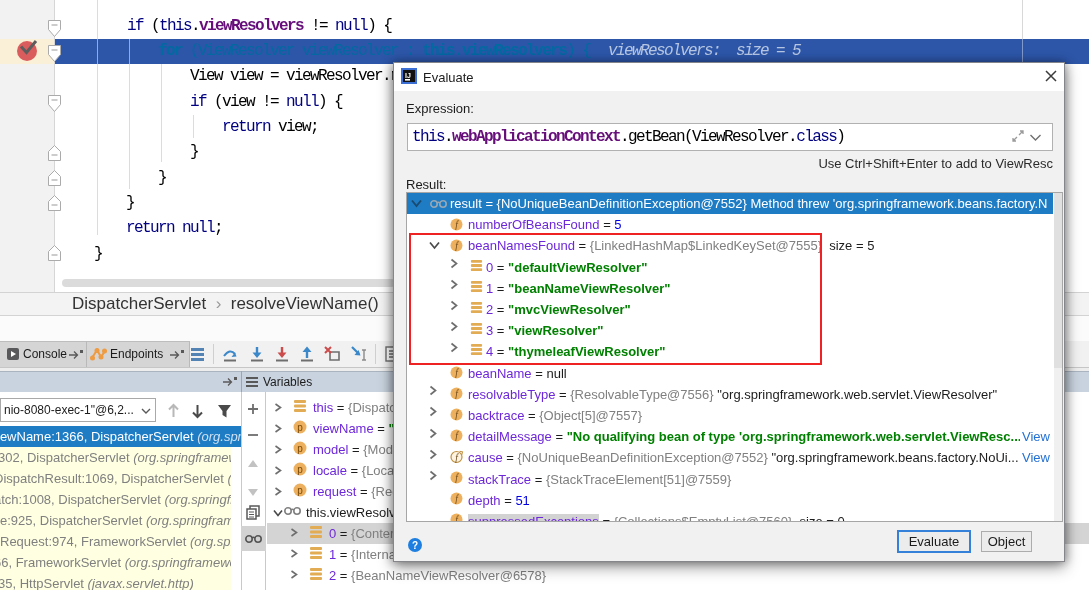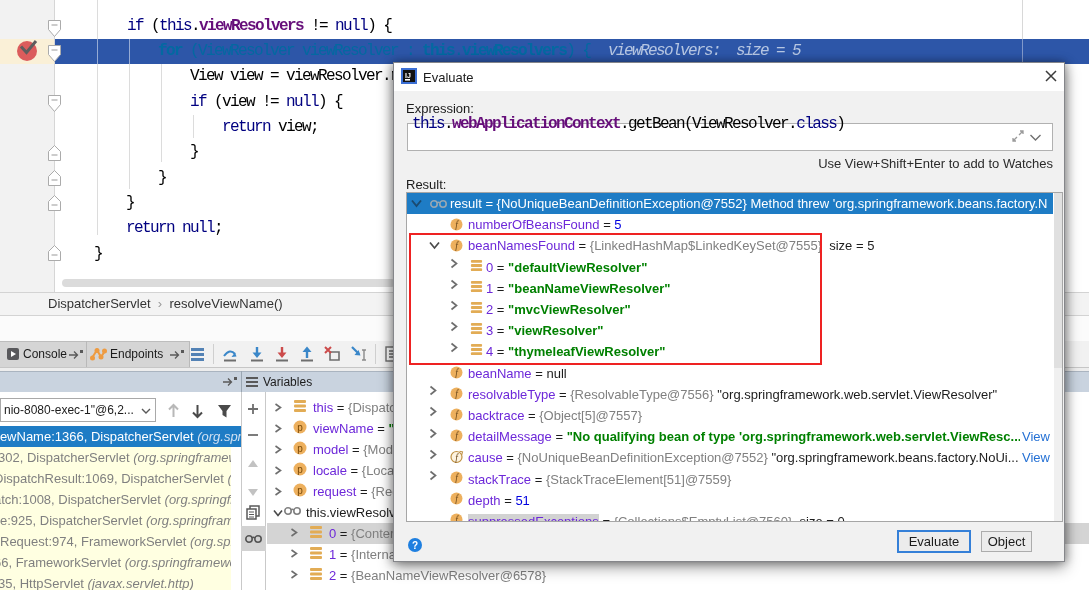--- a/index.html
+++ b/index.html
@@ -68,21 +68,21 @@
       <line x1="51.5" y1="205" x2="57.5" y2="205"></line>
     <line x1="51.5" y1="255" x2="57.5" y2="255"></line>
   </g>
   <circle cx="27" cy="51" r="10" fill="#db5c5c"></circle>
   <path d="M21,46.5 l5.5,6 L36,41" stroke="#5d5d5d" stroke-width="3" fill="none"></path>
 </svg>
 
 <div class="a" style="left:62px;top:279px;width:333px;height:8px;background:#dbdbdb;border-radius:4px"></div>
 
 <div class="a" style="left:0;top:292px;width:1089px;height:24px;background:#f3f3f3;border-top:1px solid #d3d3d3;border-bottom:1px solid #d3d3d3;box-sizing:border-box"></div>
-<div class="a ui" style="left:48px;top:296px;height:16px;line-height:16px;color:#333;font-size:13px">DispatcherServlet&nbsp;&nbsp;<span style="color:#999">›</span>&nbsp;&nbsp;resolveViewName()</div>
+<div class="a ui" style="left:72px;top:296px;height:16px;line-height:16px;color:#333;font-size:17px">DispatcherServlet&nbsp;&nbsp;<span style="color:#999">›</span>&nbsp;&nbsp;resolveViewName()</div>
 <div class="a" style="left:0;top:316px;width:1089px;height:25px;background:#fbfbfb"></div>
 
 <div class="a" style="left:0;top:341px;width:1089px;height:27px;background:#f1f1f1;border-bottom:1px solid #c6c6c6;box-sizing:border-box"></div>
 <div class="a" style="left:0;top:341px;width:190px;height:26px;background:#d5d5d5;border-right:1px solid #b9b9b9;border-top:1px solid #bdbdbd;box-sizing:border-box"></div>
 <div class="a" style="left:86px;top:341px;width:1px;height:26px;background:#b9b9b9"></div>
 <svg class="a" style="left:7px;top:348px" width="12" height="12">
     <rect x="0" y="0" width="12" height="12" rx="2" fill="#59595c"></rect>
     <path d="M4,3 l5,3 l-5,3 z" fill="#fff"></path>
   </svg>
 <div class="a ui" style="left:23px;top:347px">Console</div>
@@ -311,28 +311,28 @@
     <rect x="2" y="2" width="12" height="12" fill="#111"></rect>
     <text x="4" y="9.5" font-size="7" fill="#fff" font-family="Liberation Sans" font-weight="bold">IJ</text>
     <rect x="4" y="11" width="5" height="1.6" fill="#fff"></rect>
   </svg>
 <div class="a ui" style="left:423px;top:70px;font-size:13px">Evaluate</div>
 <svg class="a" style="left:1045px;top:70px" width="12" height="12" viewBox="0 0 12 12">
     <path d="M1,1 L11,11 M11,1 L1,11" stroke="#3c3c3c" stroke-width="1.5"></path>
   </svg>
 <div class="a ui" style="left:406px;top:101px;font-size:13px">Expression:</div>
 <div class="a" style="left:407px;top:123px;width:646px;height:28px;background:#fff;border:1px solid #b1b1b1;box-sizing:border-box"></div>
-<div class="a mono" style="left:412px;top:111px;height:26px;line-height:26px"><span class="k">this</span>.<span class="fp">webApplicationContext</span>.getBean(ViewResolver.<span class="k">class</span>)</div>
+<div class="a mono" style="left:412px;top:124px;height:26px;line-height:26px"><span class="k">this</span>.<span class="fp">webApplicationContext</span>.getBean(ViewResolver.<span class="k">class</span>)</div>
 <svg class="a" style="left:1012px;top:130px" width="12" height="12" viewBox="0 0 12 12">
     <path d="M7,5 L11,1 M8,1 h3 v3 M5,7 L1,11 M1,8 v3 h3" stroke="#9a9a9a" stroke-width="1.3" fill="none"></path>
   </svg>
 <svg class="a" style="left:1029px;top:134px" width="13" height="8" viewBox="0 0 13 8">
     <path d="M1.5,1 L6.5,6 L11.5,1" stroke="#707070" stroke-width="1.4" fill="none"></path>
   </svg>
-<div class="a ui" style="left:753px;top:156px;width:300px;text-align:right;font-size:13px;color:#2b2b2b">Use View+Shift+Enter to add to Watches</div>
+<div class="a ui" style="left:753px;top:156px;width:300px;text-align:right;font-size:13px;color:#2b2b2b">Use Ctrl+Shift+Enter to add to ViewResc</div>
 <div class="a ui" style="left:406px;top:177px;font-size:13px">Result:</div>
 
 <div class="a" style="left:406px;top:192px;width:657px;height:330px;background:#fff;border:1px solid #a6a6a6;box-sizing:border-box;overflow:hidden">
  <div class="a" style="left:0;top:0;width:646px;height:21.2px;background:#1e7cc5"></div>
  <div class="a" style="left:647px;top:0;width:9px;height:330px;background:#f0f0f0"></div>
  <div class="a" style="left:647px;top:0;width:9px;height:175px;background:#e0e0e0"></div>
  <div class="trow" style="top:0;left:43px;color:#fff">result = {NoUniqueBeanDefinitionException@7552} Method threw 'org.springframework.beans.factory.N</div>
  <svg class="a" style="left:4px;top:6px" width="11" height="9" viewBox="0 0 11 9">
       <path d="M1,1.5 L5.5,7 L10,1.5" stroke="#1b4a70" stroke-width="1.9" fill="none"></path>
     </svg>

